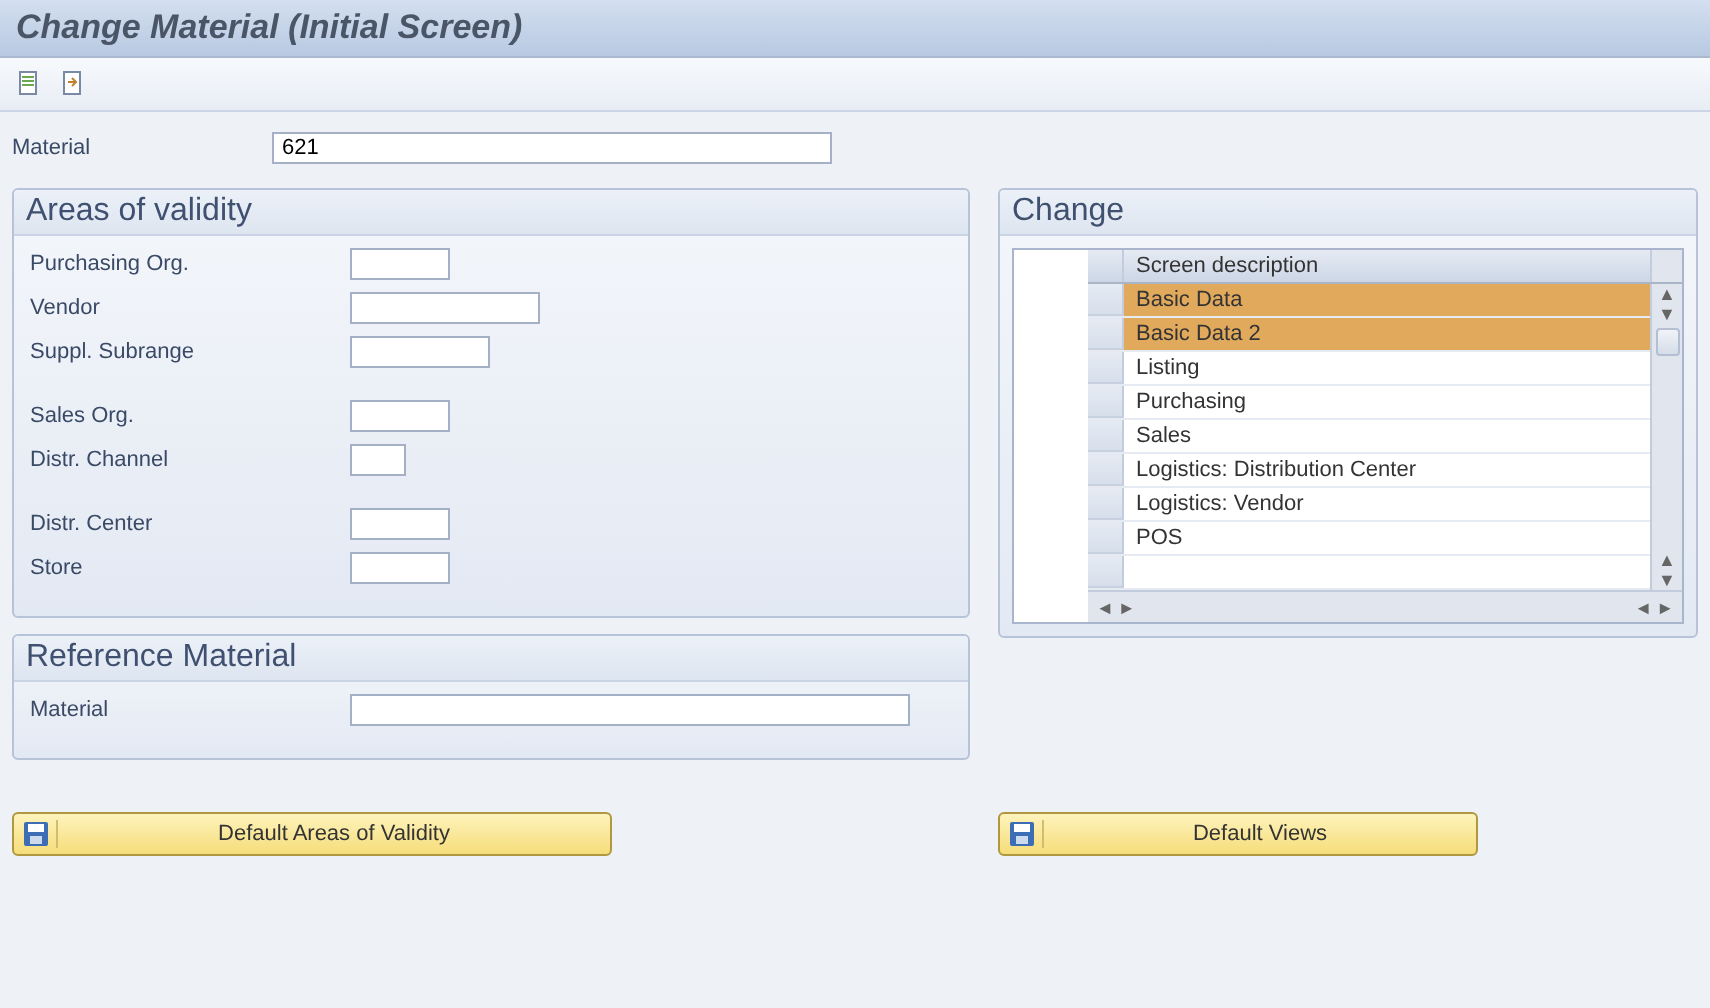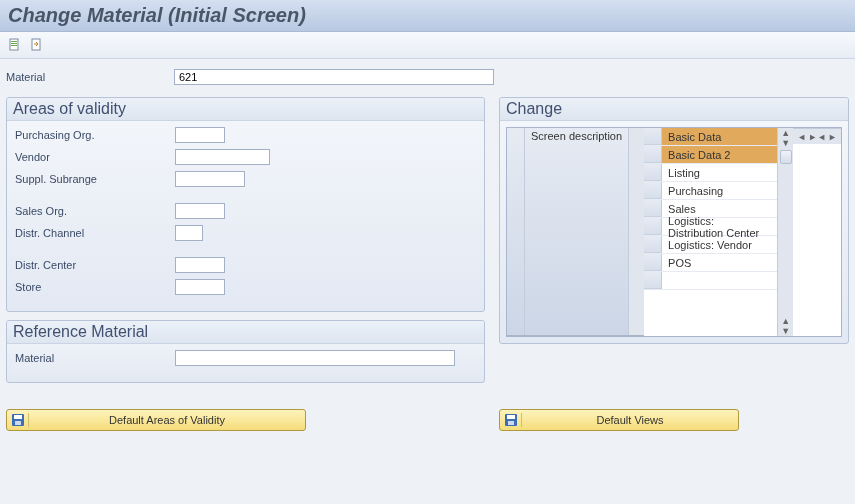--- a/index.html
+++ b/index.html
@@ -9,21 +9,21 @@
     font-size: 11px;
     background: #eef1f6;
     color: #333;
     width: 855px;
     height: 504px;
     overflow: hidden;
   }
   .title-bar {
     background: linear-gradient(#d4dff0, #b8c9e2);
     padding: 4px 8px;
-    font-size: 20px;
+    font-size: 17px;
     font-weight: bold;
     font-style: italic;
     color: #4a5568;
     border-bottom: 1px solid #aab8d0;
   }
   .toolbar {
     background: linear-gradient(#f7f9fc, #e8edf5);
     padding: 4px 6px;
     border-bottom: 1px solid #ccd5e5;
     display: flex;
@@ -78,23 +78,24 @@
     gap: 14px;
     align-items: flex-start;
     margin-top: 12px;
   }
   .col-left { flex: 1 1 50%; max-width: 480px;}
   .col-right { flex: 1 1 50%; max-width: 350px;}
   .grid-wrap {
     border: 1px solid #a8b5cc;
     background: #fff;
     position: relative;
-    height: 210px;
-    display: flex;
-    flex-direction: row;
+    height: 188px;
+    display: flex;
+    flex-direction: column;
+    padding-left: 37px;
   }
   .grid-header-row {
     display: flex;
     background: linear-gradient(#e6ebf3, #ccd6e6);
     border-bottom: 1px solid #aab5c8;
   }
   .grid-sel-col {
     width: 18px;
     border-right: 1px solid #c2ccdd;
     background: linear-gradient(#e6ebf3, #ccd6e6);
@@ -217,21 +218,21 @@
     <svg width="14" height="14">
         <rect x="2" y="1" width="8" height="11" fill="#fff" stroke="#7a8aa5"></rect>
         <path d="M4 6 L8 6 M6 4 L8 6 L6 8" stroke="#c08030" fill="none"></path>
       </svg>
   </div>
 </div>
 
 <div class="content">
   <div class="field-row">
     <div class="label">Material</div>
-    <input type="text" style="width: 320px; margin-left: 38px;" value="621">
+    <input type="text" style="width: 280px;" value="621">
   </div>
 
   <div class="columns">
     <div class="col-left">
       <div class="panel">
         <div class="panel-title">Areas of validity</div>
         <div class="panel-body">
           <div class="field-row">
             <div class="label label-short">Purchasing Org.</div>
             <input type="text" style="width: 50px;" value="">

